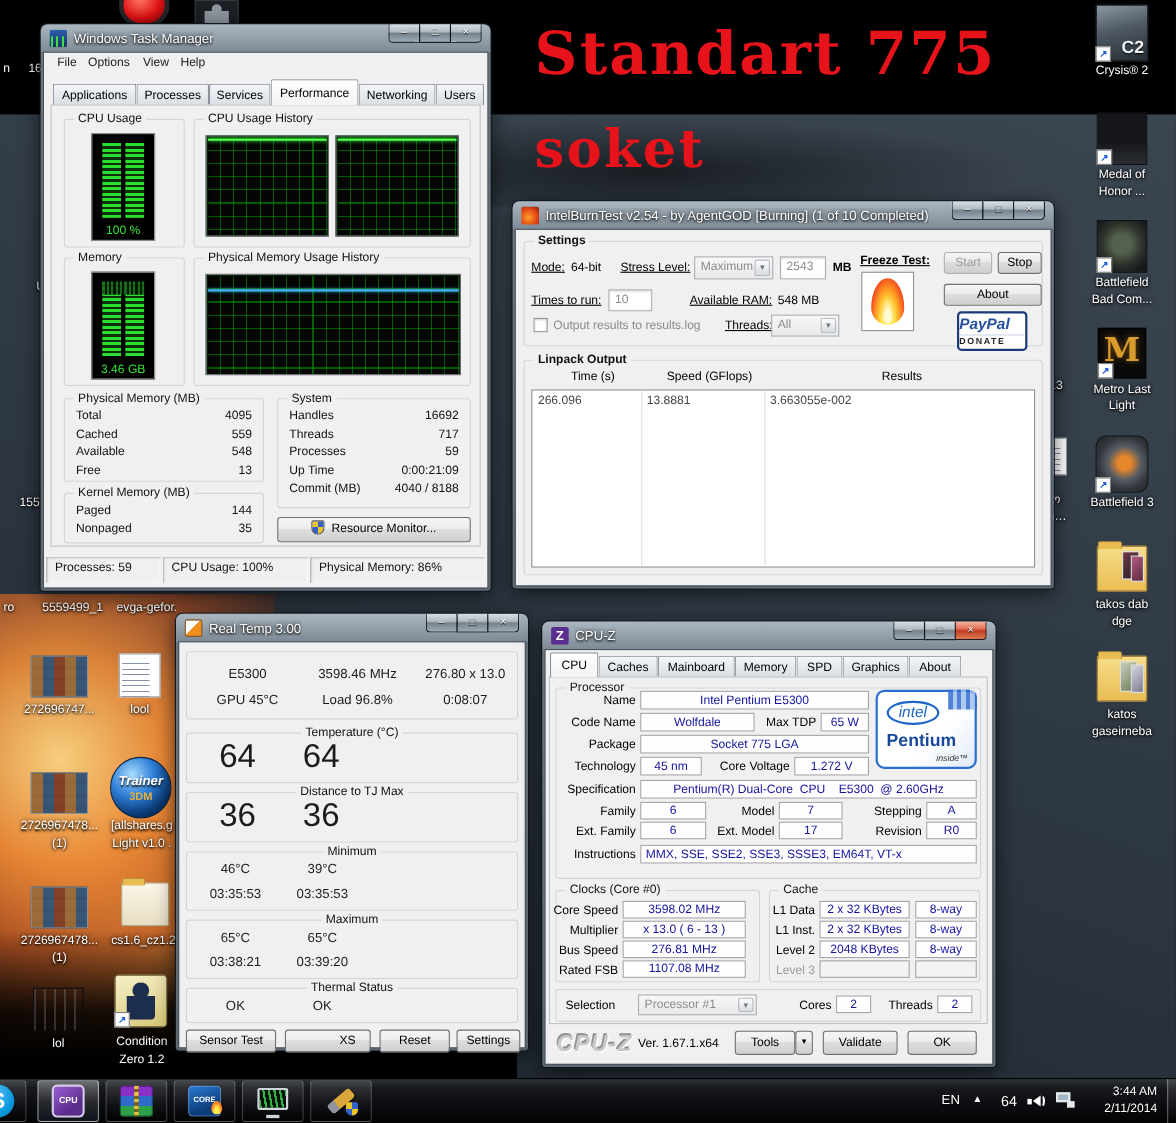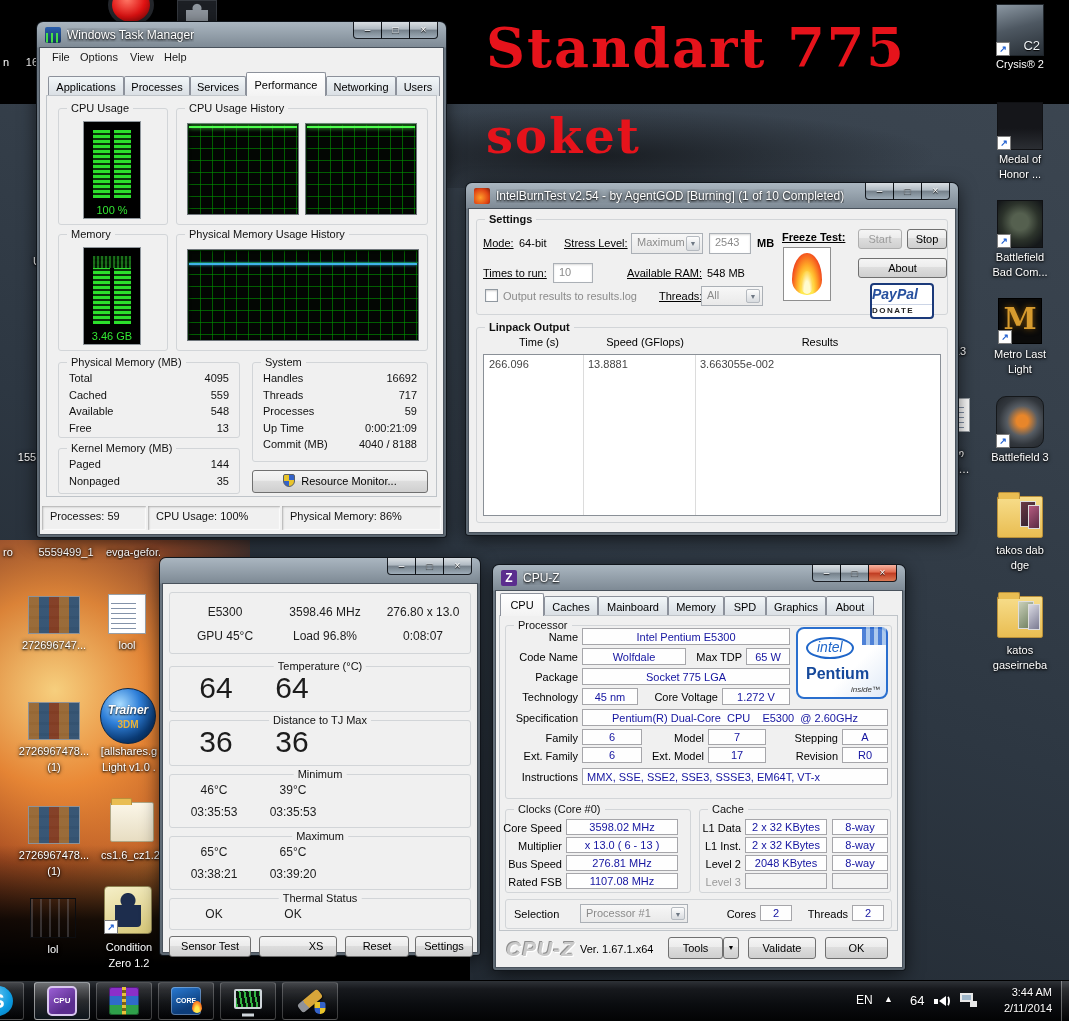--- a/index.html
+++ b/index.html
@@ -24,21 +24,21 @@
   background:linear-gradient(90deg,#dde4ea,#aeb8c2); opacity:.85; }
 
 
 .dlbl { position:absolute; color:#fff; font-size:11px; text-align:center; line-height:15px;
   text-shadow:0 1px 2px #000, 0 0 4px rgba(0,0,0,.95); white-space:nowrap; }
 .geo { font-family:"DejaVu Sans",sans-serif; }
 .dicon { position:absolute; }
 .sc { position:absolute; left:-1px; bottom:-1px; width:14px; height:14px; background:#fff;
   border:1px solid #7d7d7d; font-size:9px; line-height:12px; text-align:center; color:#1f5fd0; font-weight:bold; }
 .ic-crysis { background:linear-gradient(165deg,#8b97a2,#4e5862 45%,#262d34); border:1px solid #20262c; }
-.ic-crysis .g { position:absolute; right:3px; bottom:2px; color:#eef2f5; font-weight:normal; font-size:13px; text-shadow:0 1px 1px #000; }
+.ic-crysis .g { position:absolute; right:3px; bottom:2px; color:#eef2f5; font-weight:bold; font-size:16px; text-shadow:0 1px 1px #000; }
 .ic-medal { background:linear-gradient(180deg,#15161a 55%,#2b2e33); border:1px solid #101114; }
 .ic-bfbc { background:radial-gradient(circle at 50% 45%, #55604f 0 25%, #2c332b 55%, #15181a 85%); border:1px solid #101114; }
 .ic-metro { background:#0a0a0a; border:1px solid #000; }
 .ic-metro .g { position:absolute; left:0; right:0; top:2px; text-align:center; font-size:30px; font-weight:bold;
   color:#d79b2e; text-shadow:0 0 6px #7a4f0a; font-family:"DejaVu Serif",serif; }
 .ic-bf3 { background:radial-gradient(circle at 55% 48%, #e8862a 0 16%, #565c63 42%, #32373d 65%, #24282d 90%); border:1px solid #15181b; border-radius:10px; }
 .ic-folder { background:linear-gradient(180deg,#f7dd8a,#e9bd52); border:1px solid #b9903a; border-radius:2px; }
 .ic-folder::before { content:""; position:absolute; left:0; top:-5px; width:45%; height:6px;
   background:#e9bd52; border:1px solid #b9903a; border-bottom:0; border-radius:2px 2px 0 0; }
 .ic-folder .photo { position:absolute; background:linear-gradient(135deg,#6b3a45,#2b1e2e); border:1px solid #ddd; }
@@ -451,20 +451,24 @@
           <span class="colsep" style="left:211px;"></span>
           <span class="plain" style="left:5px;top:3px;color:#444;">266.096</span>
           <span class="plain" style="left:104px;top:3px;color:#444;">13.8881</span>
           <span class="plain" style="left:216px;top:3px;color:#444;">3.663055e-002</span>
         </div>
       </div>
     </div>
   </div>
 
   <div class="win" style="left:160px;top:558px;width:320px;height:397px;">
+    <div class="tbar">
+      <span class="wicon" style="background:linear-gradient(135deg,#fff 45%,#f08f1e 45%);border:1px solid #8a5a20;"></span>
+      <span class="wtitle">Real Temp 3.00</span>
+    </div>
     <div class="caps">
       <span class="capbtn first">–</span>
       <span class="capbtn dim">□</span>
       <span class="capbtn last">×</span>
     </div>
     <div class="client">
       <div class="grp" style="left:6px;top:8px;width:302px;height:62px;">
         <span class="midv" style="left:10px;top:12px;width:90px;">E5300</span>
         <span class="midv" style="left:105px;top:12px;width:100px;">3598.46 MHz</span>
         <span class="midv" style="left:208px;top:12px;width:90px;">276.80 x 13.0</span>

